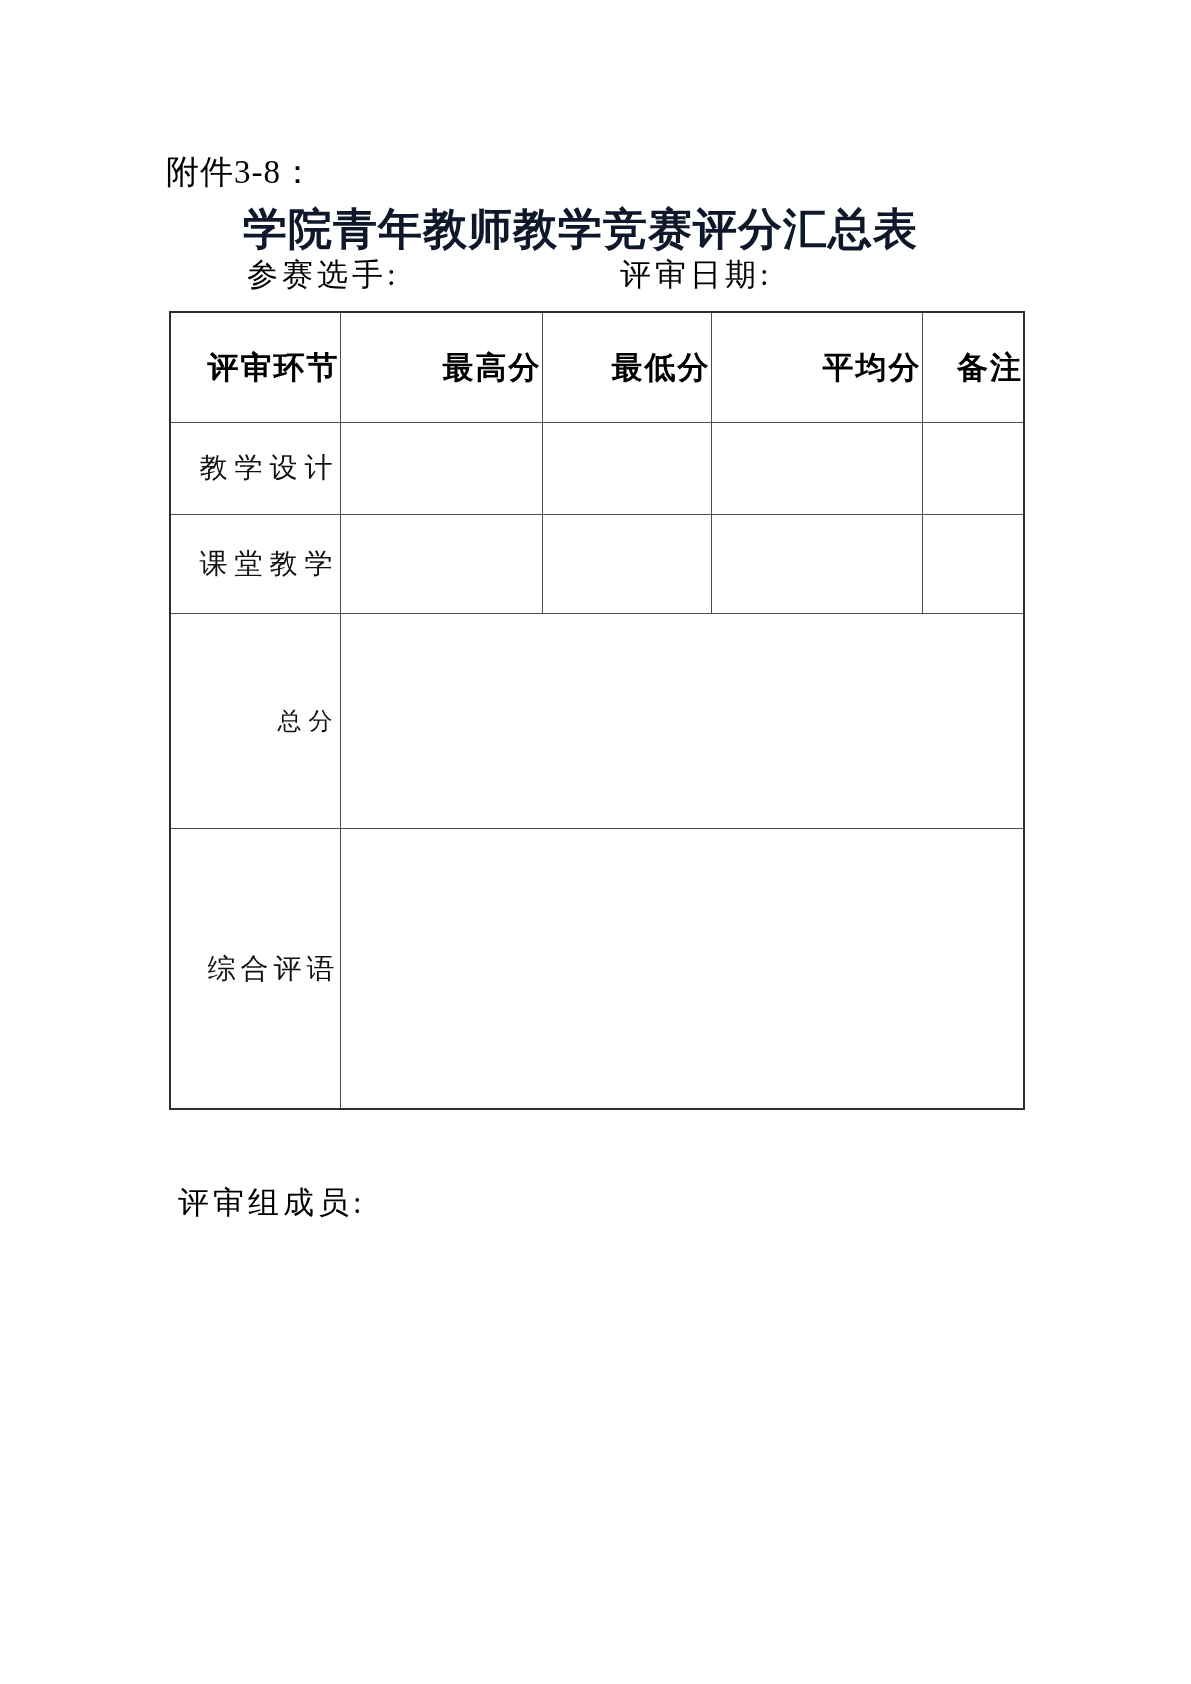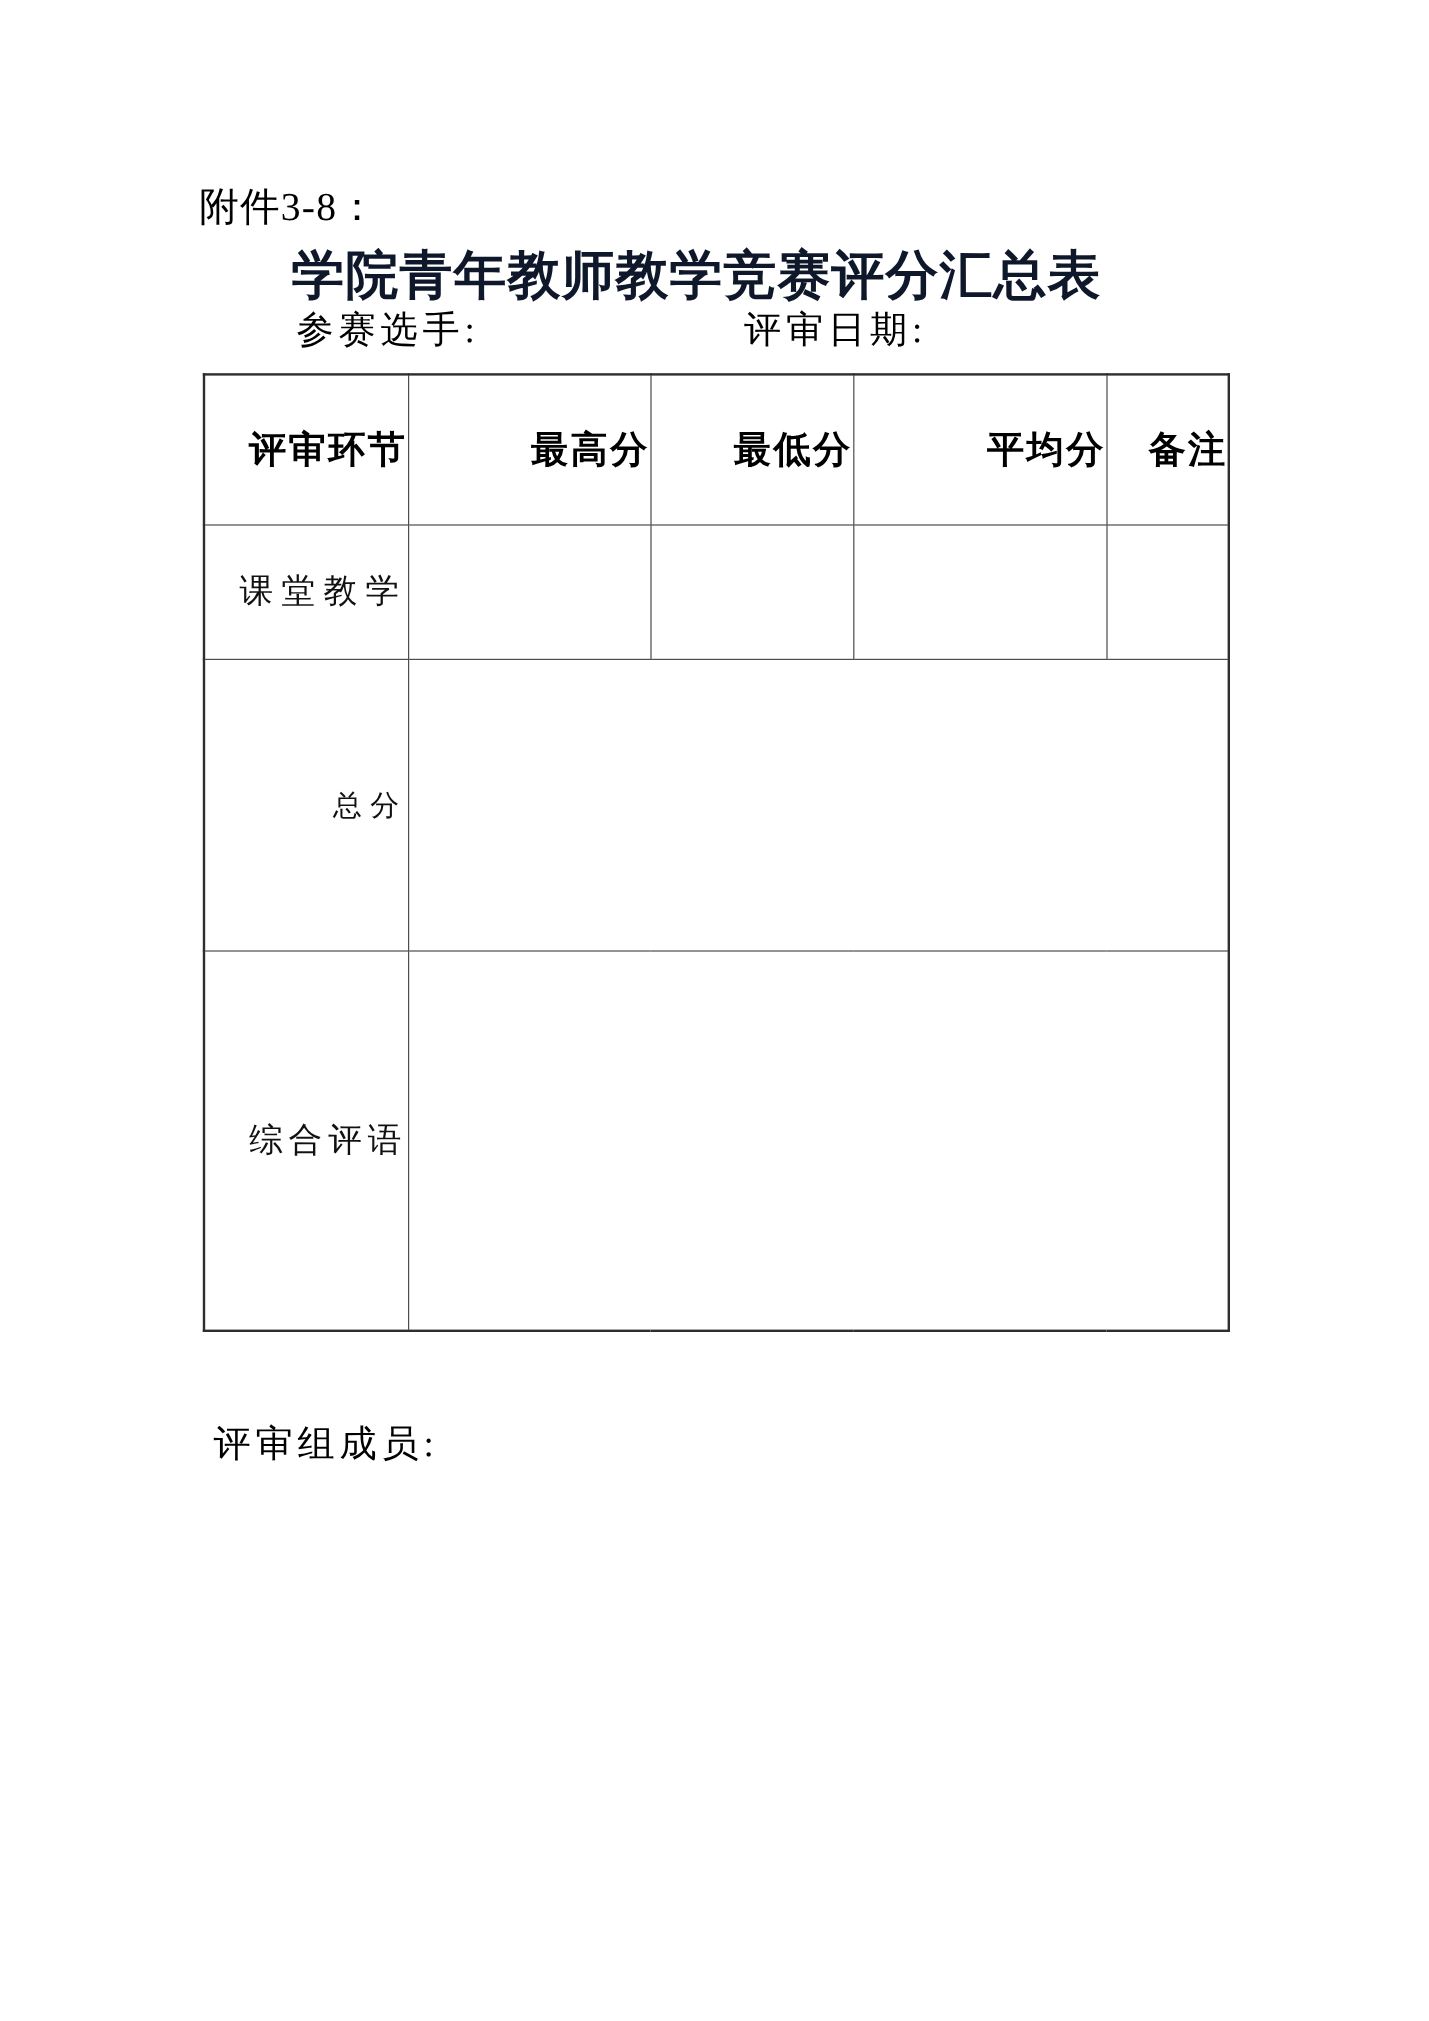--- a/index.html
+++ b/index.html
@@ -137,20 +137,27 @@
       </colgroup>
       <tbody>
         <tr class="header-row">
           <th>评审环节</th>
           <th>最高分</th>
           <th>最低分</th>
           <th>平均分</th>
           <th>备注</th>
         </tr>
 
+        <tr class="data-row-1">
+          <td class="row-label">教学设计</td>
+          <td class="fill-cell"></td>
+          <td class="fill-cell"></td>
+          <td class="fill-cell"></td>
+          <td class="fill-cell"></td>
+        </tr>
 
         <tr class="data-row-2">
           <td class="row-label">课堂教学</td>
           <td class="fill-cell"></td>
           <td class="fill-cell"></td>
           <td class="fill-cell"></td>
           <td class="fill-cell"></td>
         </tr>
 
 

